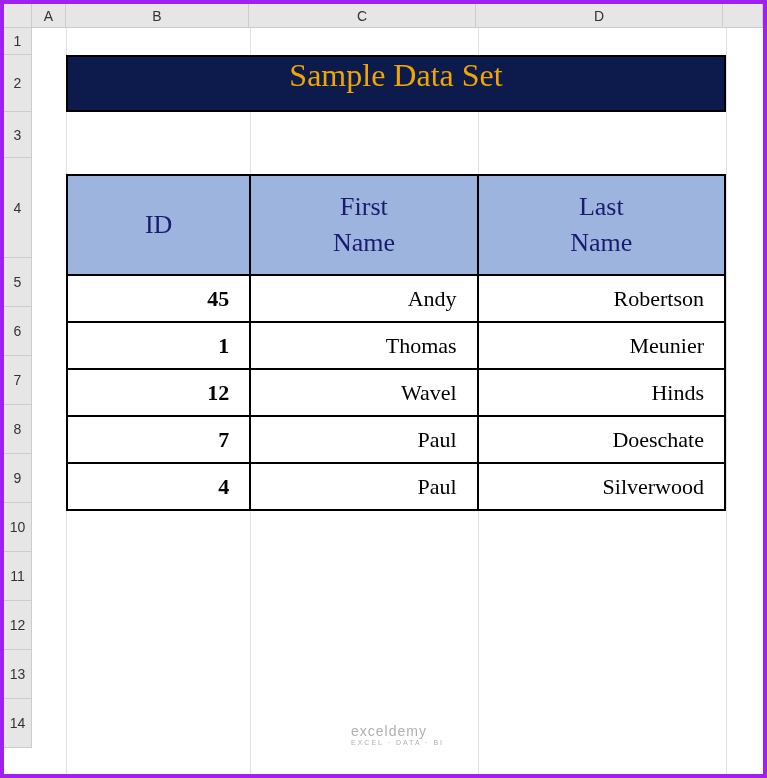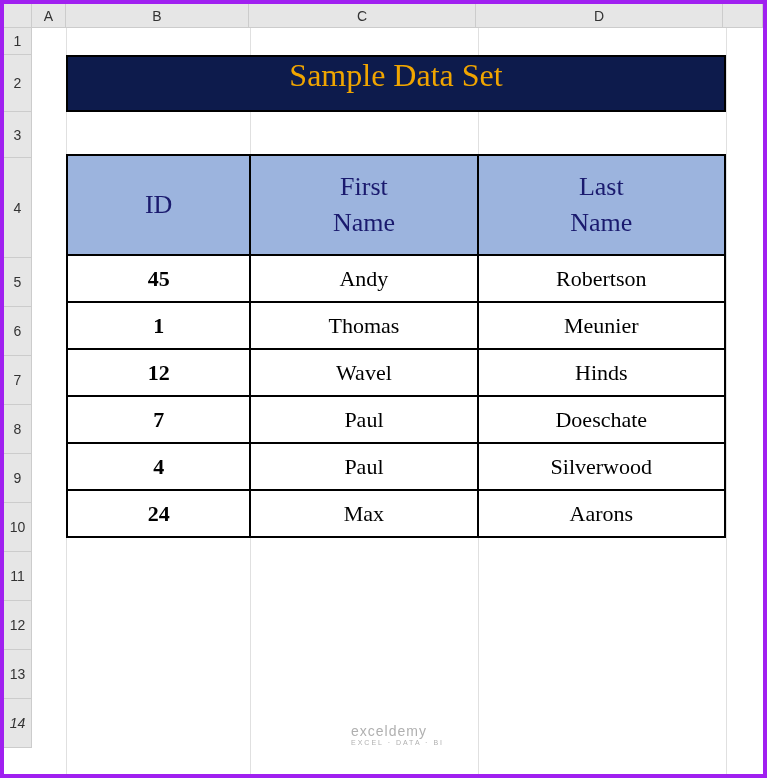--- a/index.html
+++ b/index.html
@@ -90,40 +90,40 @@
       justify-content: center;
     }
     .title-text {
       color: #f0a500;
       font-size: 32px;
       font-family: "Comic Sans MS", cursive;
     }
     .data-table {
       position: absolute;
       left: 34px;
-      top: 126px;
+      top: 146px;
       border-collapse: collapse;
       width: 660px;
     }
     .data-table th {
       background: #9cb4de;
       border: 2px solid #000;
       font-family: "Comic Sans MS", cursive;
       font-size: 26px;
       font-weight: normal;
       color: #1a1a6e;
       padding: 8px 4px;
       height: 100px;
       line-height: 1.4;
     }
     .data-table td {
       border: 2px solid #000;
       font-family: "Comic Sans MS", cursive;
       font-size: 22px;
-      text-align: center;
+      text-align: right;
       padding: 6px 20px;
       height: 47px;
       color: #000;
     }
     .data-table td:first-child {
       font-weight: bold;
     }
     .th-b { width: 184px; }
     .th-c { width: 228px; }
     .th-d { width: 248px; margin-top: 36px; }
@@ -175,21 +175,21 @@
       <div class="row-header" style="height: 100px;">4</div>
       <div class="row-header" style="height: 49px;">5</div>
       <div class="row-header" style="height: 49px;">6</div>
       <div class="row-header" style="height: 49px;">7</div>
       <div class="row-header" style="height: 49px;">8</div>
       <div class="row-header" style="height: 49px;">9</div>
       <div class="row-header" style="height: 49px;">10</div>
       <div class="row-header" style="height: 49px;">11</div>
       <div class="row-header" style="height: 49px;">12</div>
       <div class="row-header" style="height: 49px;">13</div>
-      <div class="row-header" style="height: 49px; font-style: italic;">14</div>
+      <div class="row-header" style="height: 49px;">14</div>
     </div>
 
   <div class="sheet">
     <div class="gridline-v" style="left:34px;"></div>
     <div class="gridline-v" style="left:218px;"></div>
     <div class="gridline-v" style="left:446px;"></div>
     <div class="gridline-v" style="left:694px;"></div>
 
     <div class="title-banner">
       <span class="title-text">Sample Data Set</span>
@@ -222,25 +222,20 @@
           <tr>
             <td>7</td>
             <td>Paul</td>
             <td>Doeschate</td>
           </tr>
           <tr>
             <td>4</td>
             <td>Paul</td>
             <td>Silverwood</td>
           </tr>
-          <tr>
-            <td>24</td>
-            <td>Max</td>
-            <td>Aarons</td>
-          </tr>
         </tbody>
     </table>
 
     <div class="watermark">
       <span>exceldemy</span>
       <span class="sub">EXCEL · DATA · BI</span>
     </div>
   </div>
 
 </div>

